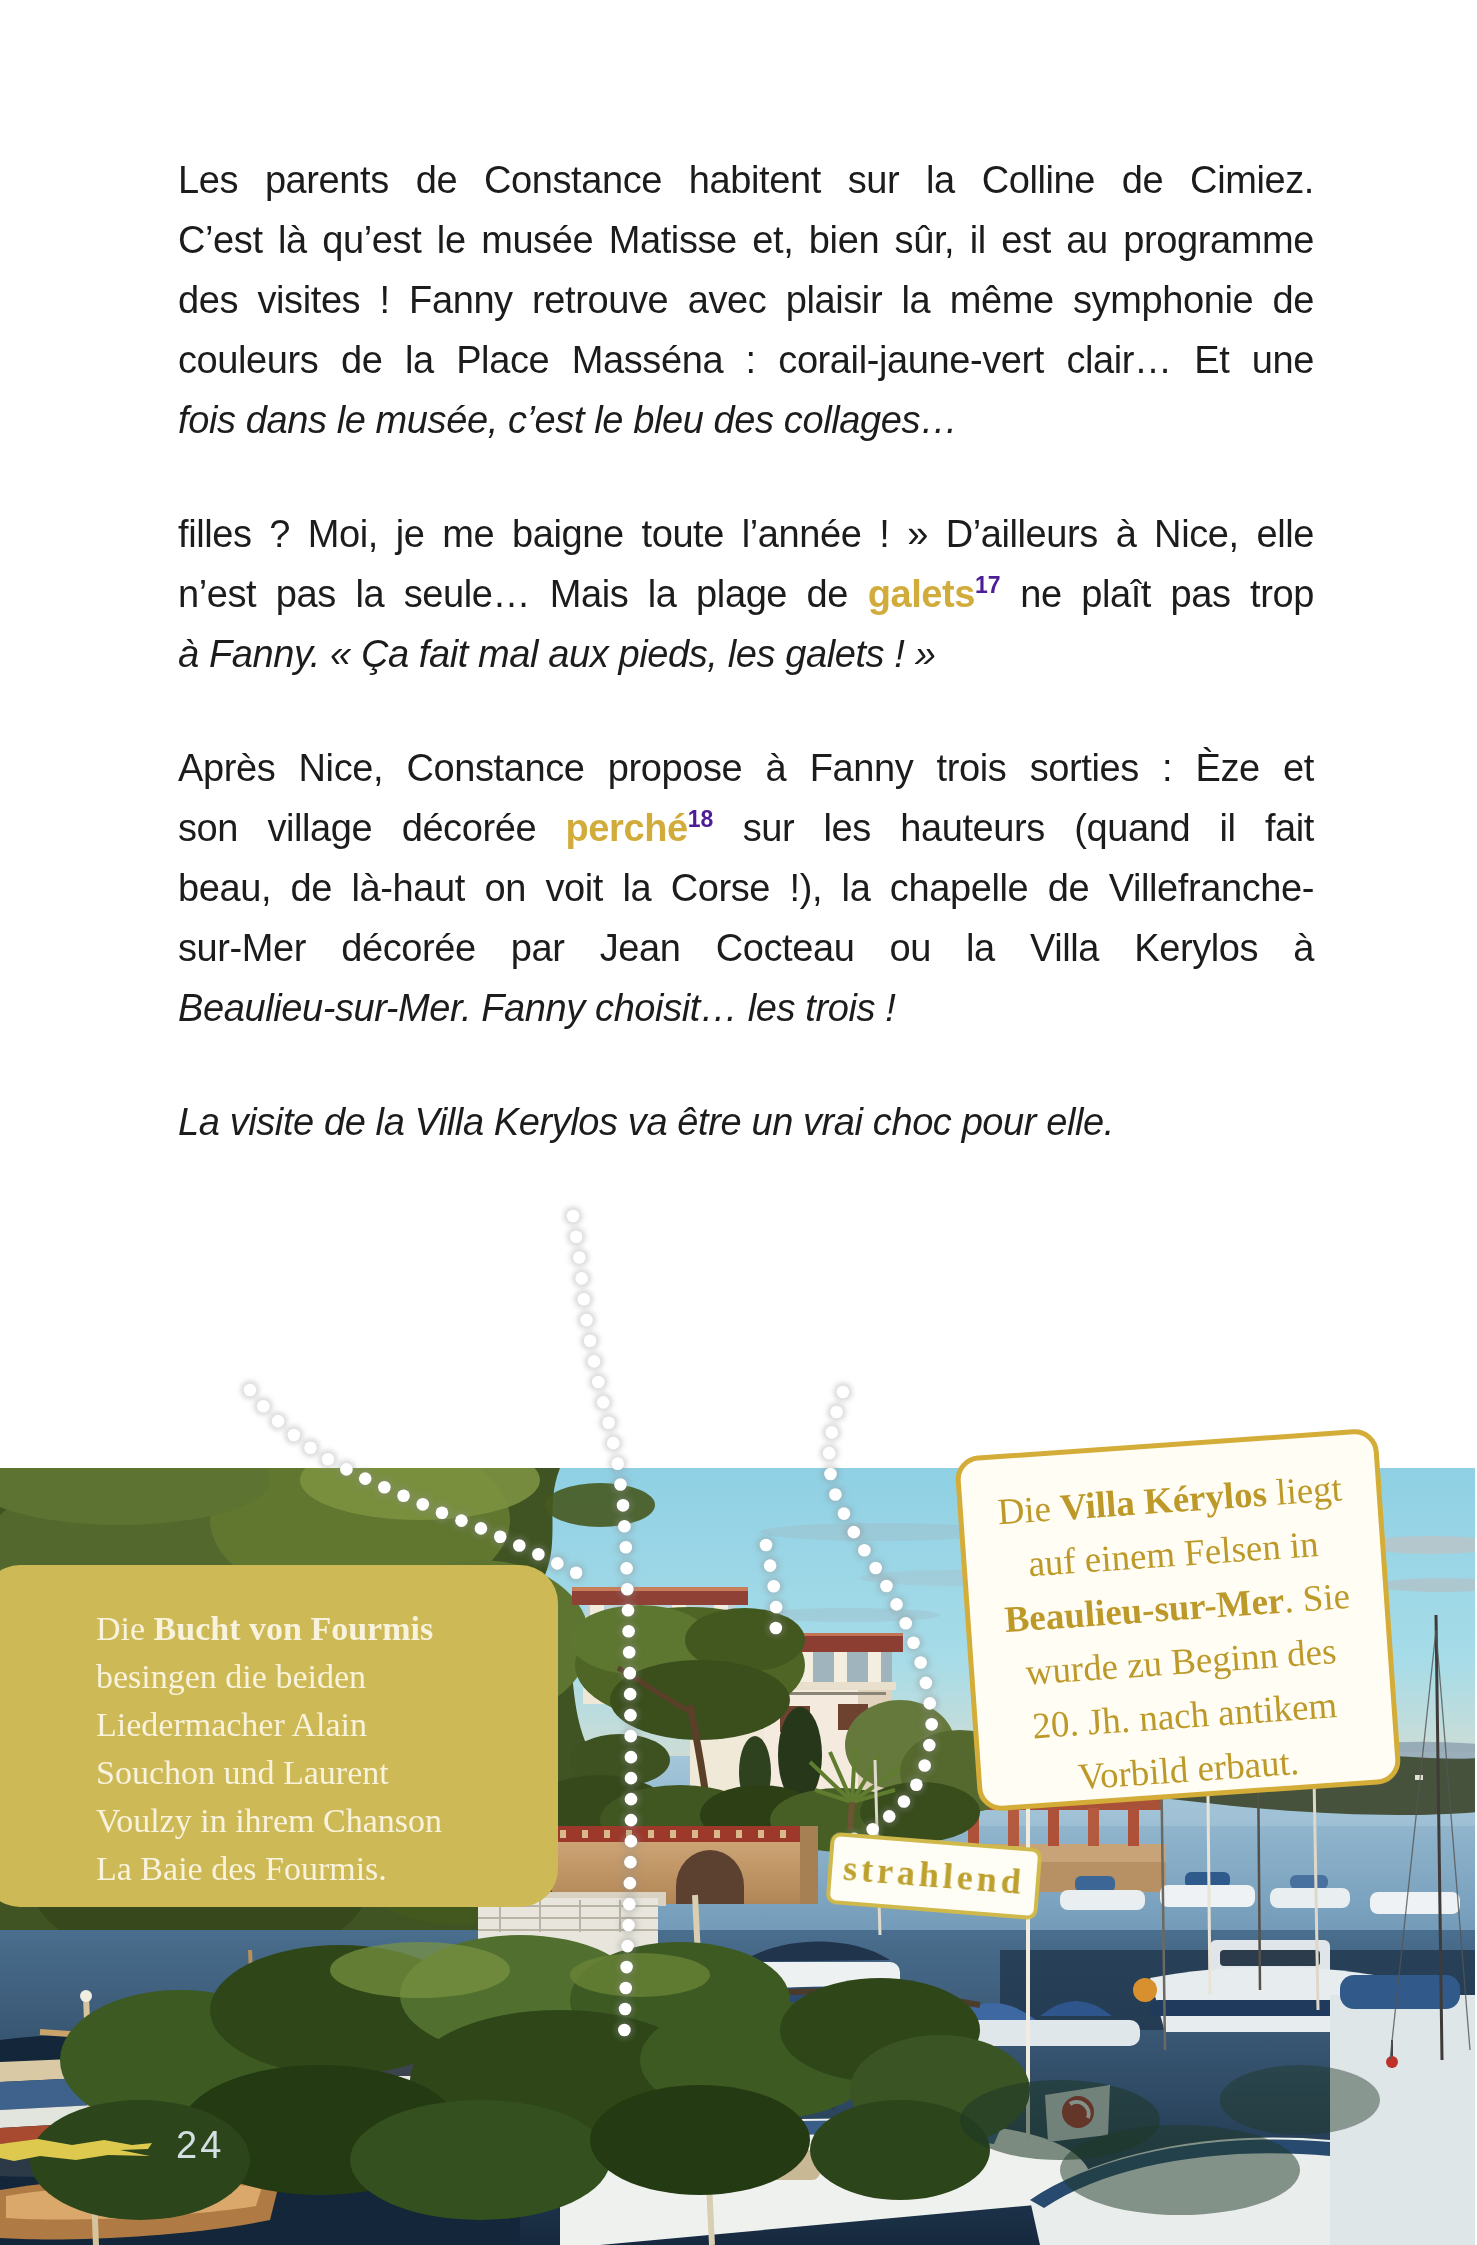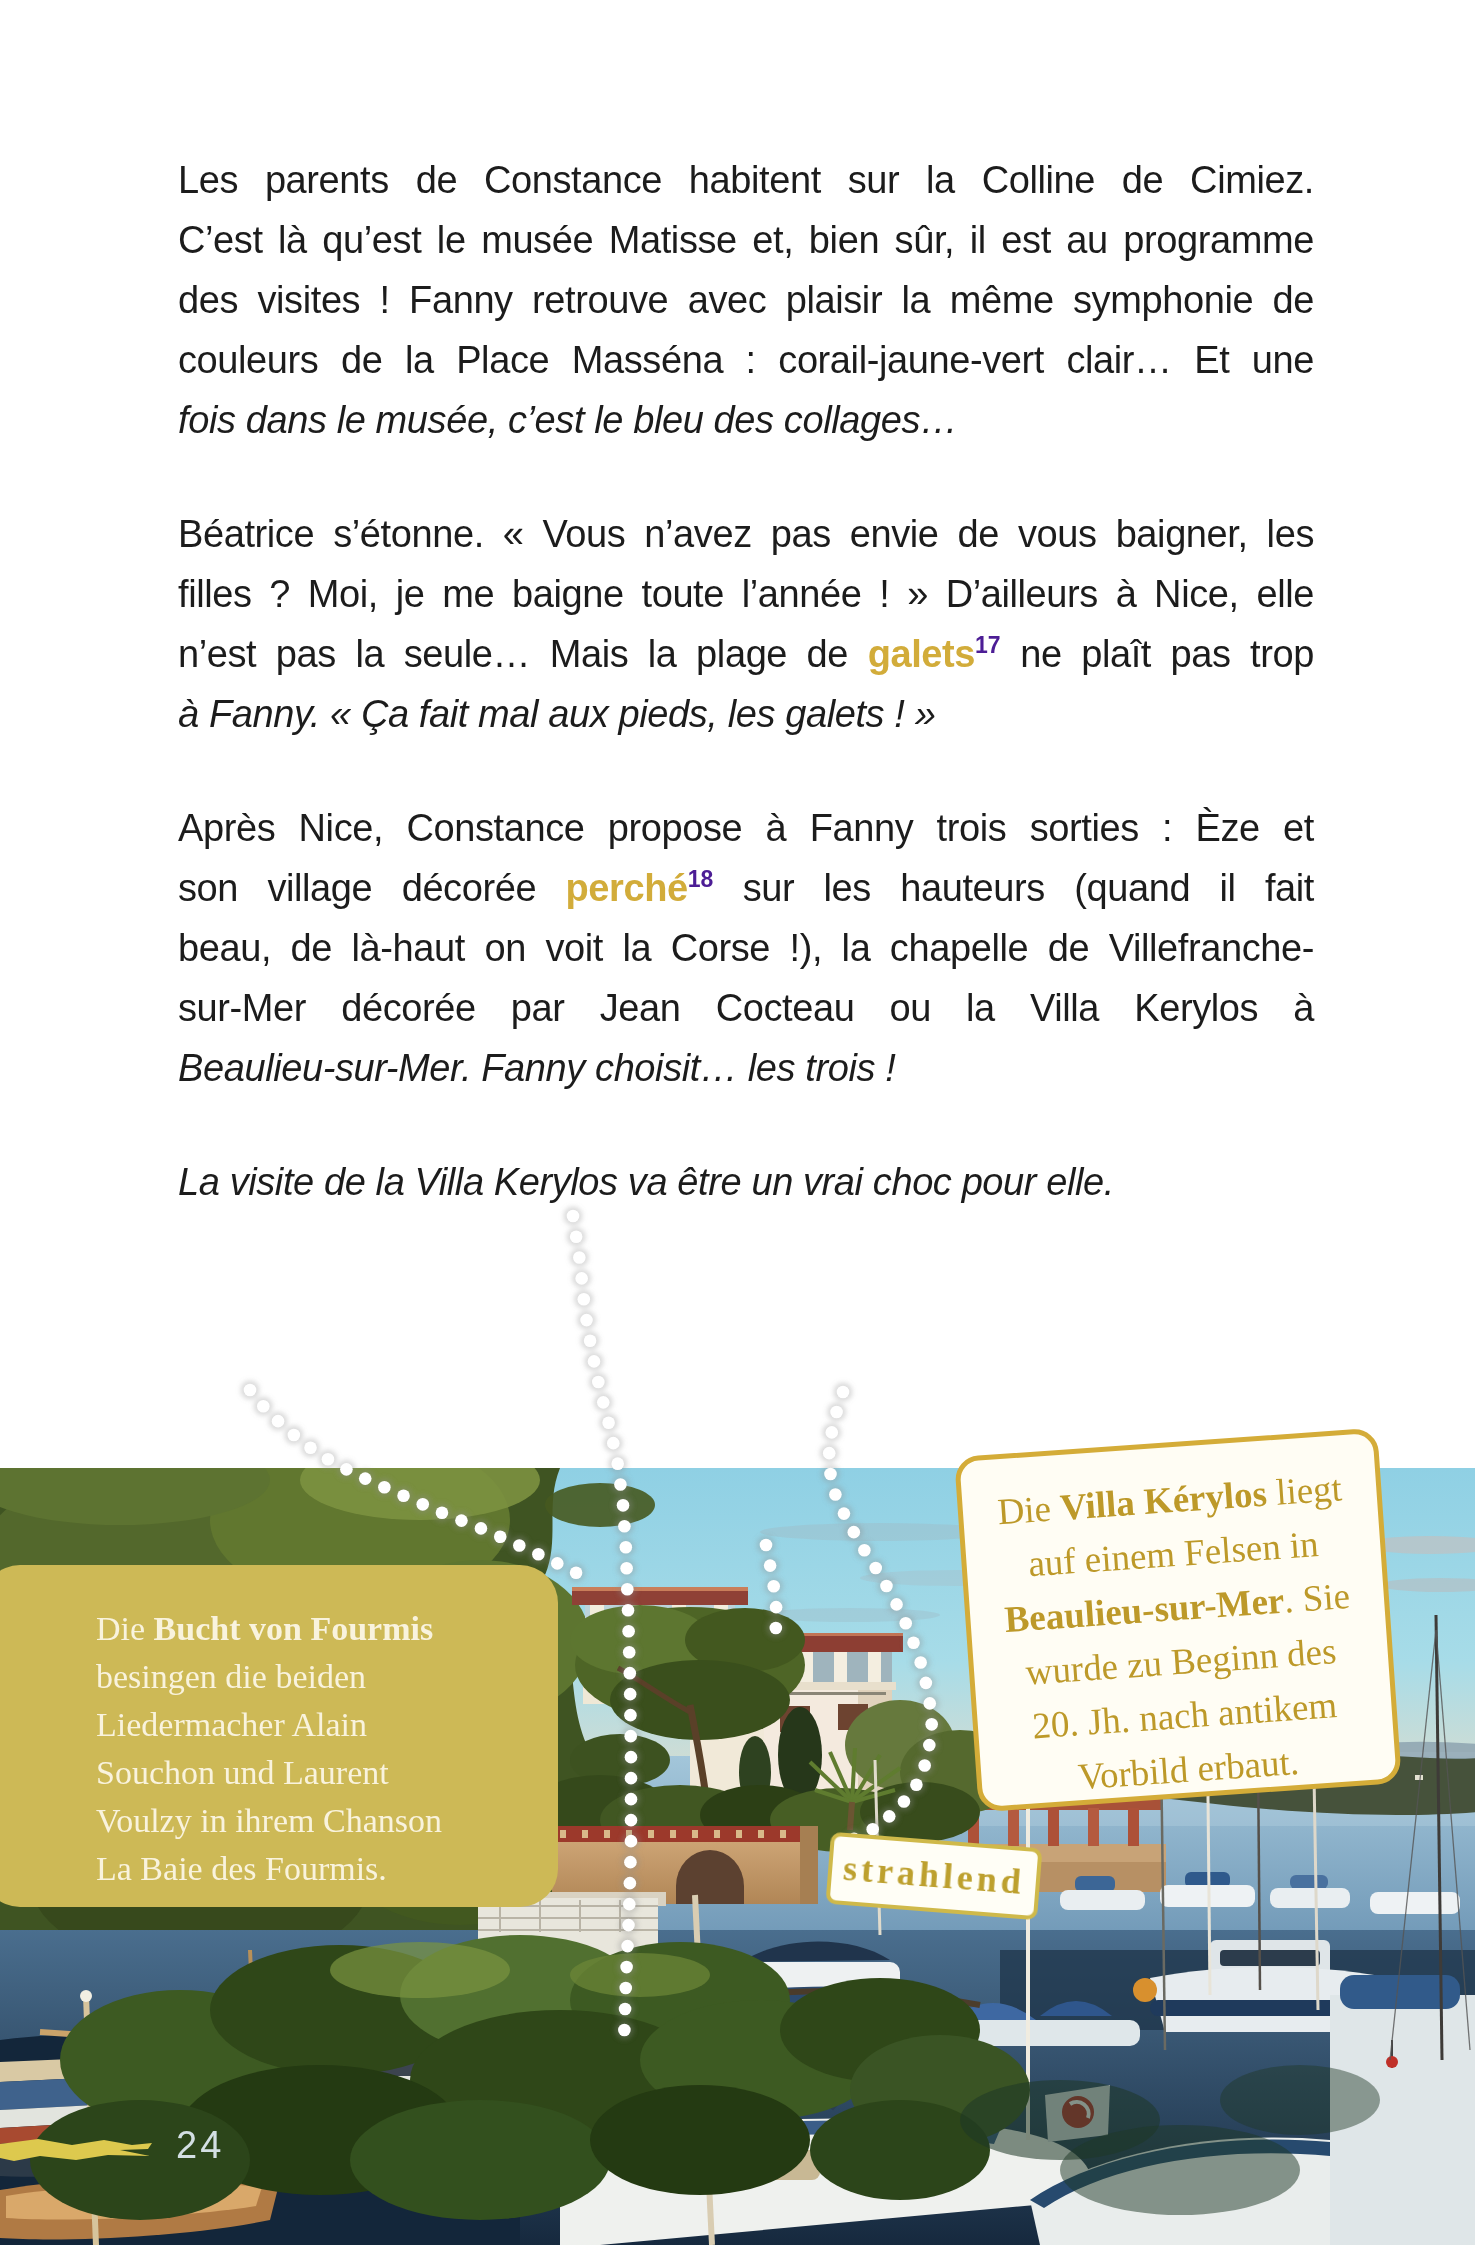--- a/index.html
+++ b/index.html
@@ -302,21 +302,20 @@
 
   <div class="article">
       <div class="para">
         <div class="line"><span>Les parents de Constance habitent sur la Colline de Cimiez.</span></div>
         <div class="line"><span>C’est là qu’est le musée Matisse et, bien sûr, il est au programme</span></div>
         <div class="line"><span>des visites ! Fanny retrouve avec plaisir la même symphonie de</span></div>
         <div class="line"><span>couleurs de la Place Masséna : corail-jaune-vert clair… Et une</span></div>
         <div class="line last"><span>fois dans le musée, c’est le bleu des collages…</span></div>
       </div>
       <div class="para">
-        <div class="line"><span>Béatrice s’étonne. « Vous n’avez pas envie de vous baigner, les</span></div>
         <div class="line"><span>filles ? Moi, je me baigne toute l’année ! » D’ailleurs à Nice, elle</span></div>
         <div class="line"><span>n’est pas la seule… Mais la plage de </span><span class="gold">galets</span><span class="sup">17</span><span> ne plaît pas trop</span></div>
         <div class="line last"><span>à Fanny. « Ça fait mal aux pieds, les galets ! »</span></div>
       </div>
       <div class="para">
         <div class="line"><span>Après Nice, Constance propose à Fanny trois sorties : Èze et</span></div>
         <div class="line"><span>son village décorée </span><span class="gold">perché</span><span class="sup">18</span><span> sur les hauteurs (quand il fait</span></div>
         <div class="line"><span>beau, de là-haut on voit la Corse !), la chapelle de Villefranche-</span></div>
         <div class="line"><span>sur-Mer décorée par Jean Cocteau ou la Villa Kerylos à</span></div>
         <div class="line last"><span>Beaulieu-sur-Mer. Fanny choisit… les trois !</span></div>

